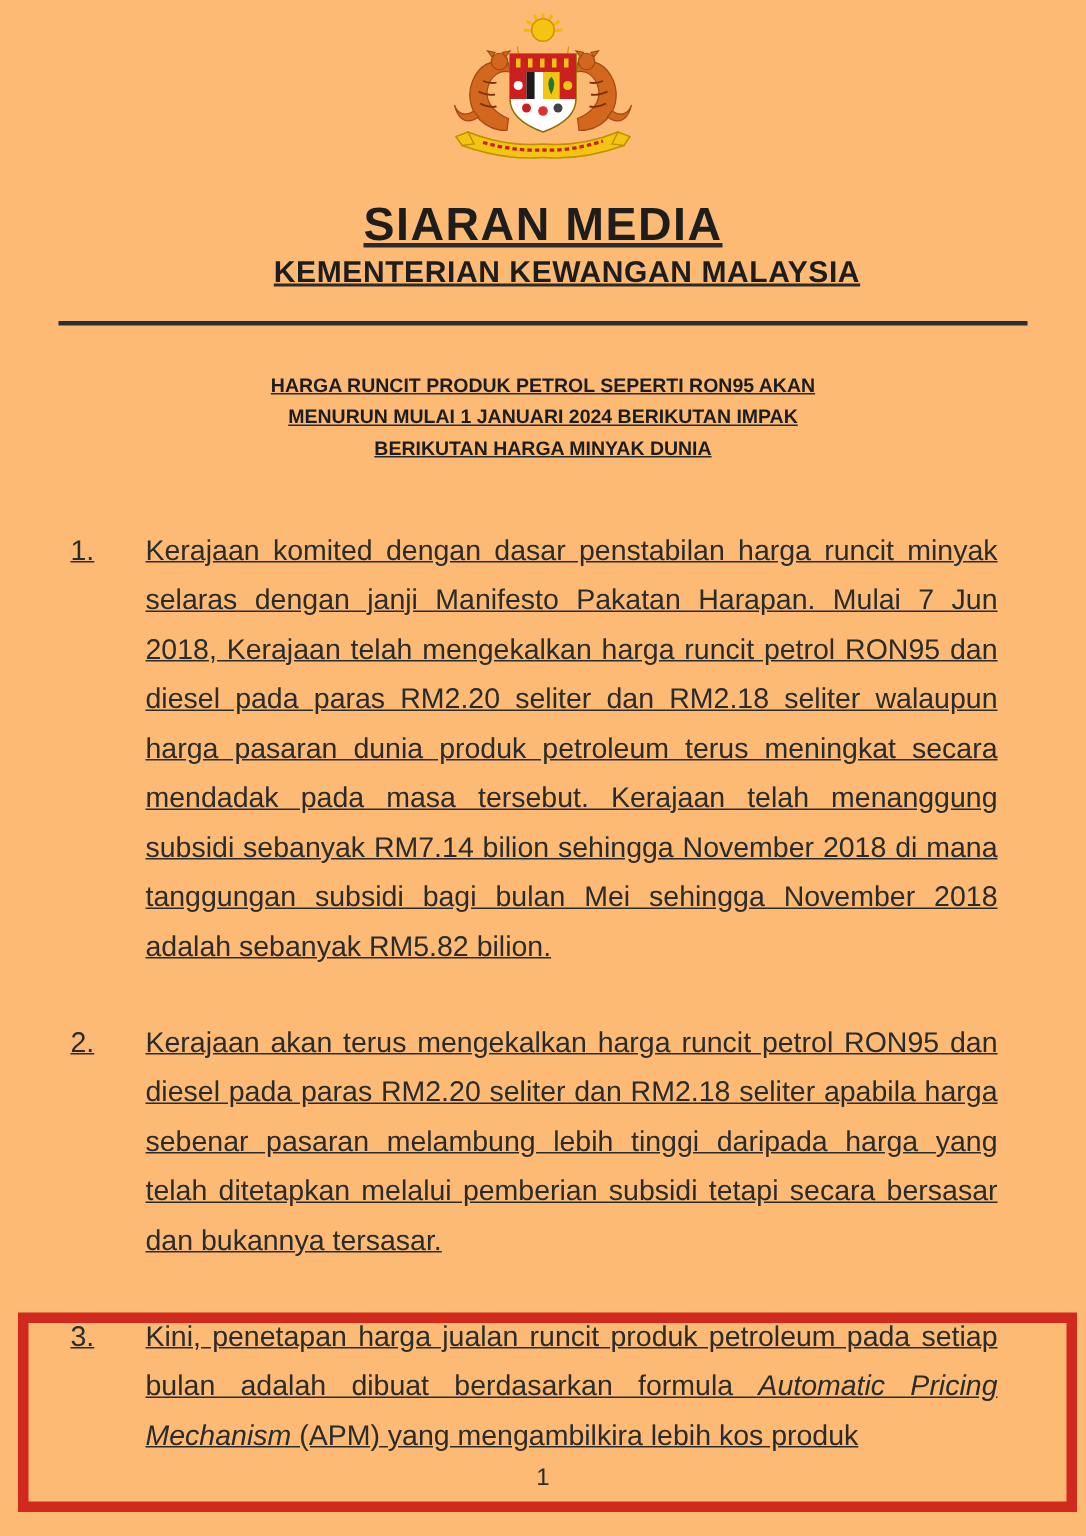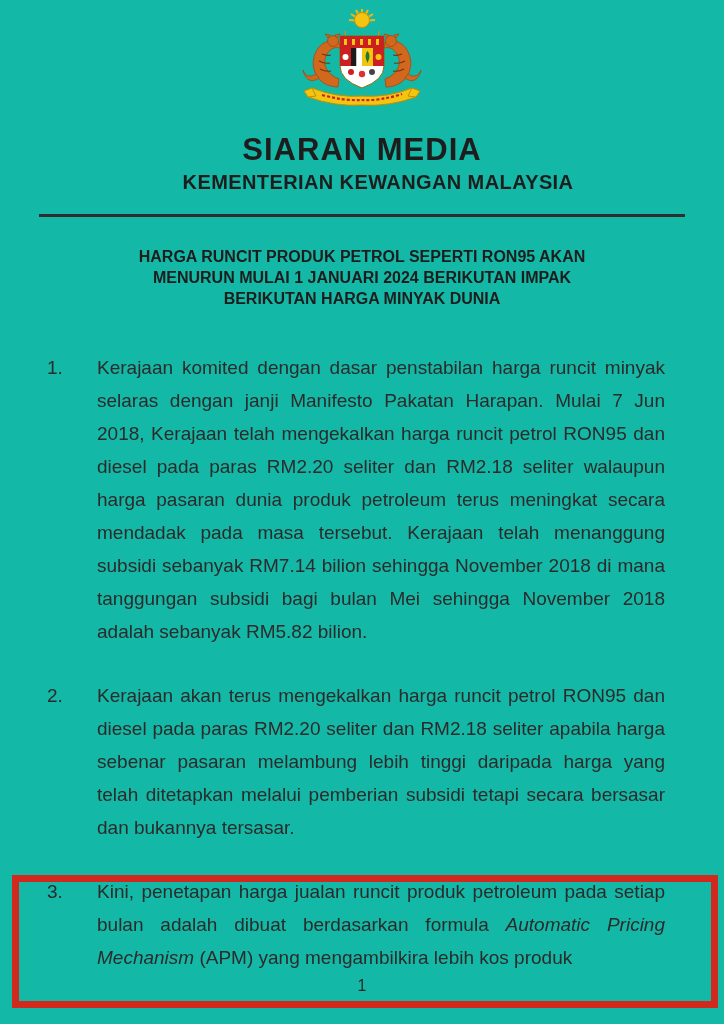--- a/index.html
+++ b/index.html
@@ -1,39 +1,40 @@
 <!DOCTYPE html>
 <html><head>
 <meta charset="utf-8">
 <style>
   html,body{margin:0;padding:0;background:#e9e9e9;}
   .page{
     position:relative;
     width:724px;height:1024px;
     margin:0 auto;
-    background:#14b8a6;
+    background:#fdba74;
     font-family:"Liberation Sans",sans-serif;
     color:#2b2b2b;
     overflow:hidden;
+    text-decoration:underline;
   }
   .crest{ text-align:center; padding-top:8px; height:100px; }
   .doc-title{
     margin-top:24px;
     font-size:31px; font-weight:bold; text-align:center;
     letter-spacing:1px; line-height:36px; color:#1d1d1d;
   }
   .doc-subtitle{
     margin-top:2px;
     font-size:20px; font-weight:bold; text-align:center;
     letter-spacing:0.4px; line-height:24px; color:#1d1d1d;padding-left:32px;
   }
   .rule{ margin:20px 39px 0 39px; border:0; border-top:3px solid #2e2e2e; }
   .headline{
     margin-top:29px;
-    font-size:16px; font-weight:bold; text-align:center;
+    font-size:13px; font-weight:bold; text-align:center;
     line-height:21px; color:#1d1d1d;
   }
   .body-text{ margin-top:42px; padding:0 59px 0 47px; }
   .para{ display:flex; font-size:19px; line-height:33px; margin-bottom:31px; }
   .para.highlighted{ margin-top:16px; margin-bottom:0; }
   .para-num{ width:50px; flex:none; }
   .para-text{ flex:1; text-align:justify; }
   .para-text .it{ font-style:italic; }
   .page-number{
     position:absolute; left:0; right:0; top:977px;

